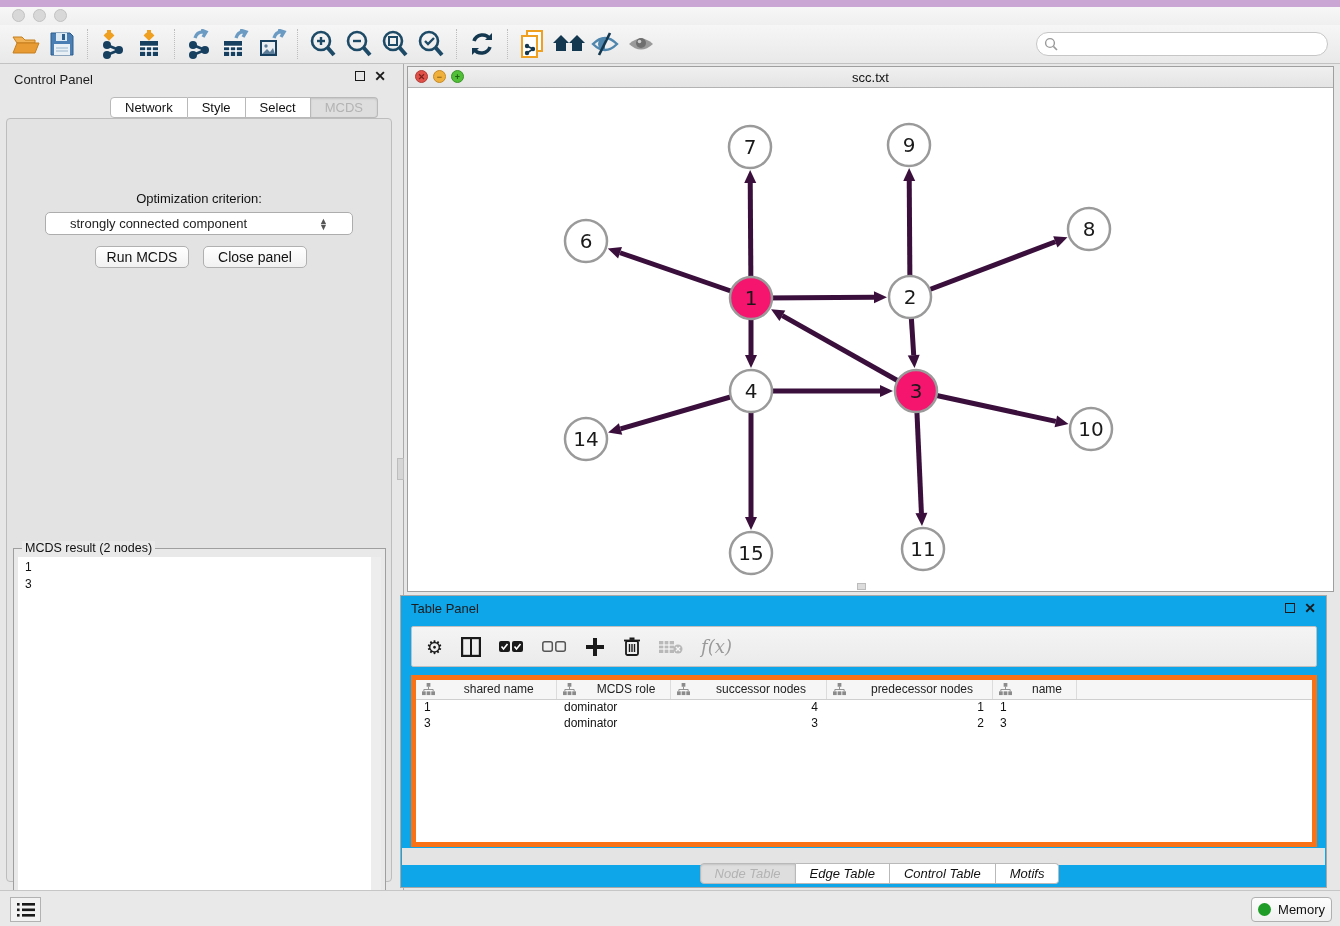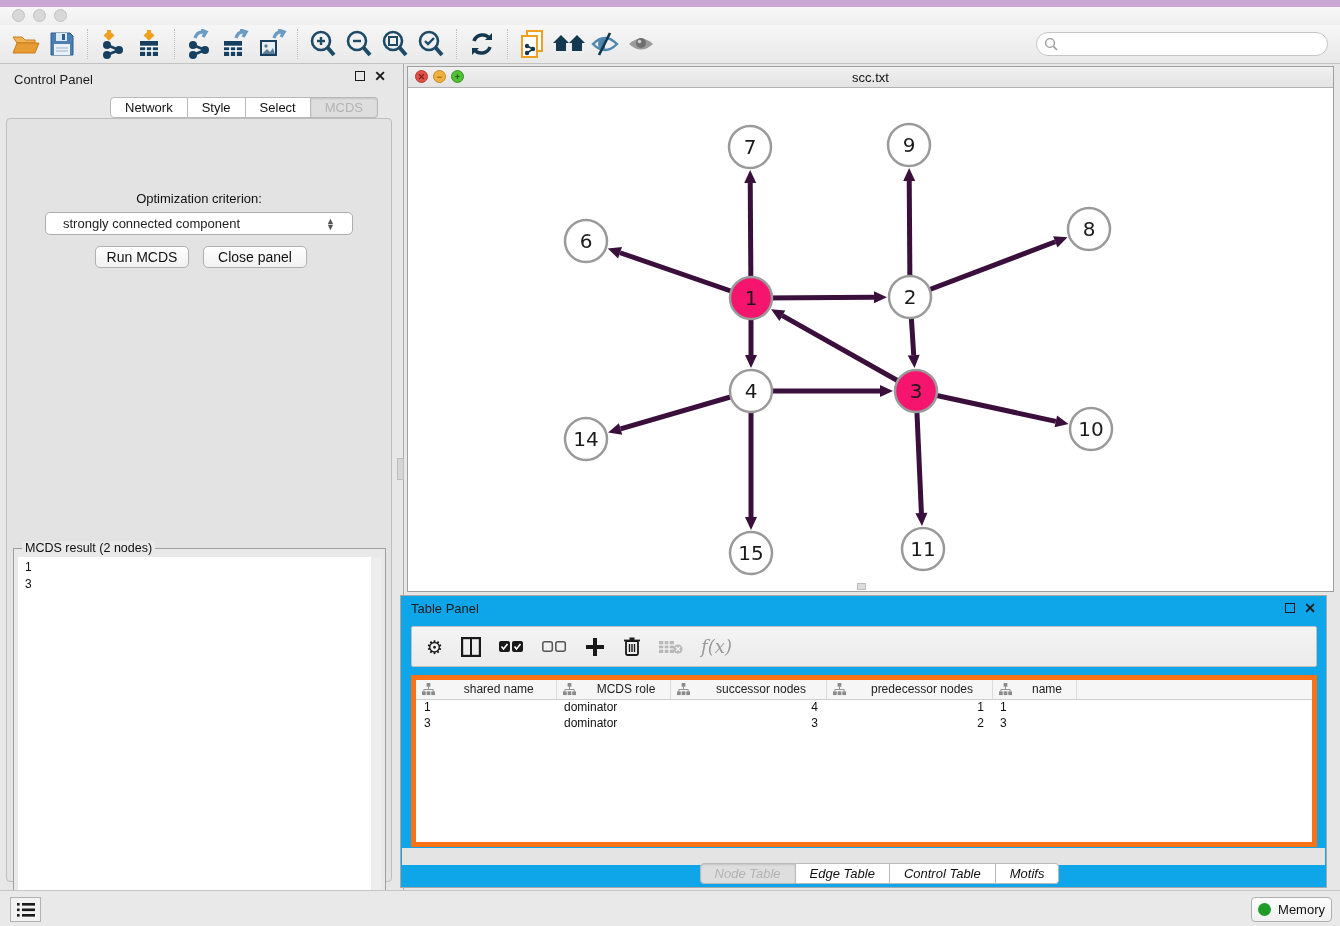--- a/index.html
+++ b/index.html
@@ -36,21 +36,21 @@
   .seg { height:21px; padding:0 14px; background:#fff; border:1px solid #b9b9b9; border-left:none;
     display:flex; align-items:center; font-size:13px; color:#111; }
   .seg:first-child { border-left:1px solid #b9b9b9; border-radius:4px 0 0 4px; }
   .seg:last-child { border-radius:0 4px 4px 0; }
   .seg.active { background:#dedede; color:#b3b3b3; box-shadow:inset 0 1px 2px rgba(0,0,0,.12); }
 
   .cp-body { position:absolute; left:6px; top:54px; width:386px; height:764px;
     background:#e3e3e3; border:1px solid #bdbdbd; border-radius:4px; }
   .opt-label { position:absolute; left:0; right:0; top:72px; text-align:center; color:#111; }
   .criterion { position:absolute; left:38px; top:93px; width:308px; height:23px; background:#fff;
-    border:1px solid #adadad; border-radius:5px; display:flex; align-items:center; padding:0 17px;
+    border:1px solid #adadad; border-radius:5px; display:flex; align-items:center; padding:0 24px;
     font-size:13px; }
   .stepper { margin-left:auto; display:flex; flex-direction:column; line-height:6px;
     font-size:9px; color:#555; }
   .btn { position:absolute; height:22px; background:linear-gradient(#ffffff,#f1f1f1);
     border:1px solid #b0b0b0; border-radius:5px; font-size:14px; color:#111;
     display:flex; align-items:center; justify-content:center; }
   .btn-run { left:88px; top:127px; width:94px; }
   .btn-close { left:196px; top:127px; width:104px; }
 
   .result-group { position:absolute; left:6px; top:429px; width:373px; height:379px;

